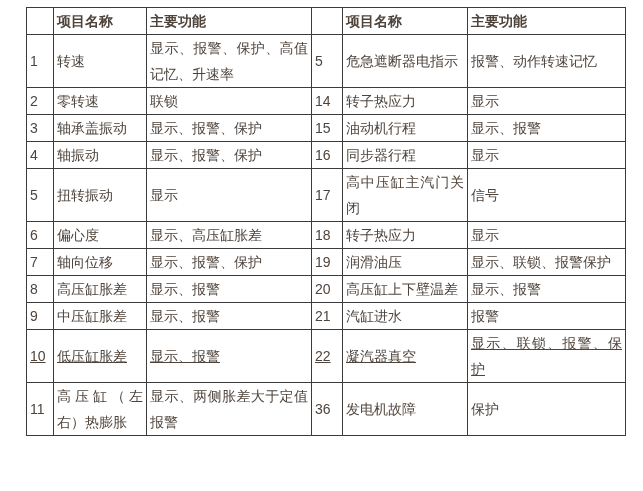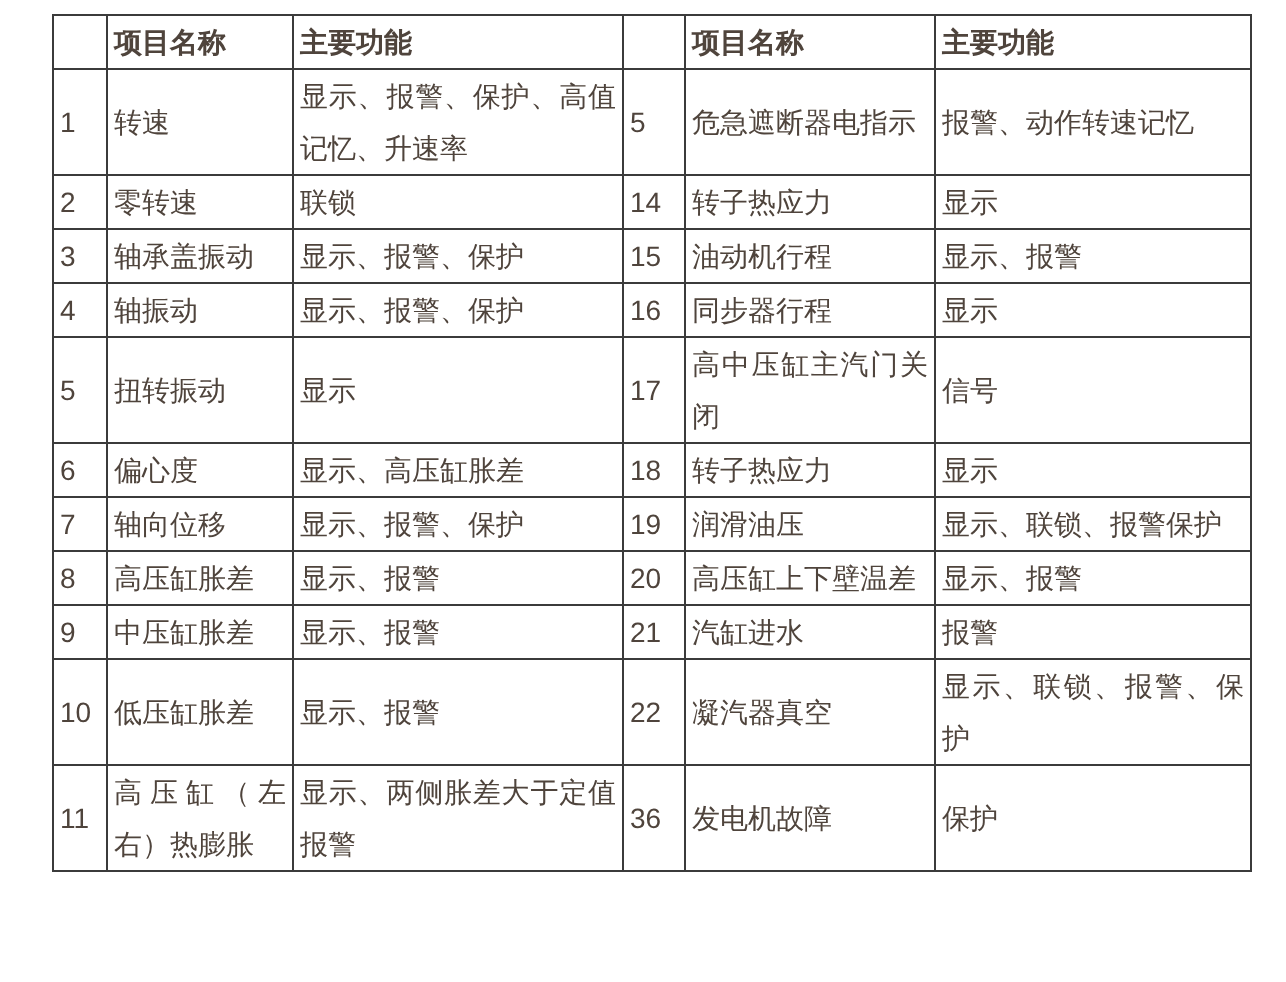--- a/index.html
+++ b/index.html
@@ -144,21 +144,21 @@
 
   <tr style="height: 26px;">
     <td class="num">9</td>
     <td class="name">中压缸胀差</td>
     <td class="func">显示、报警</td>
     <td class="num">21</td>
     <td class="name">汽缸进水</td>
     <td class="func">报警</td>
   </tr>
 
-  <tr style="height: 53px;">
+  <tr style="height: 53px; text-decoration: underline;">
     <td class="num">10</td>
     <td class="name">低压缸胀差</td>
     <td class="func">显示、报警</td>
     <td class="num">22</td>
     <td class="name">凝汽器真空</td>
     <td class="func">显示、联锁、报警、保护</td>
   </tr>
 
   <tr style="height: 53px; margin-left: 38px;">
     <td class="num">11</td>

